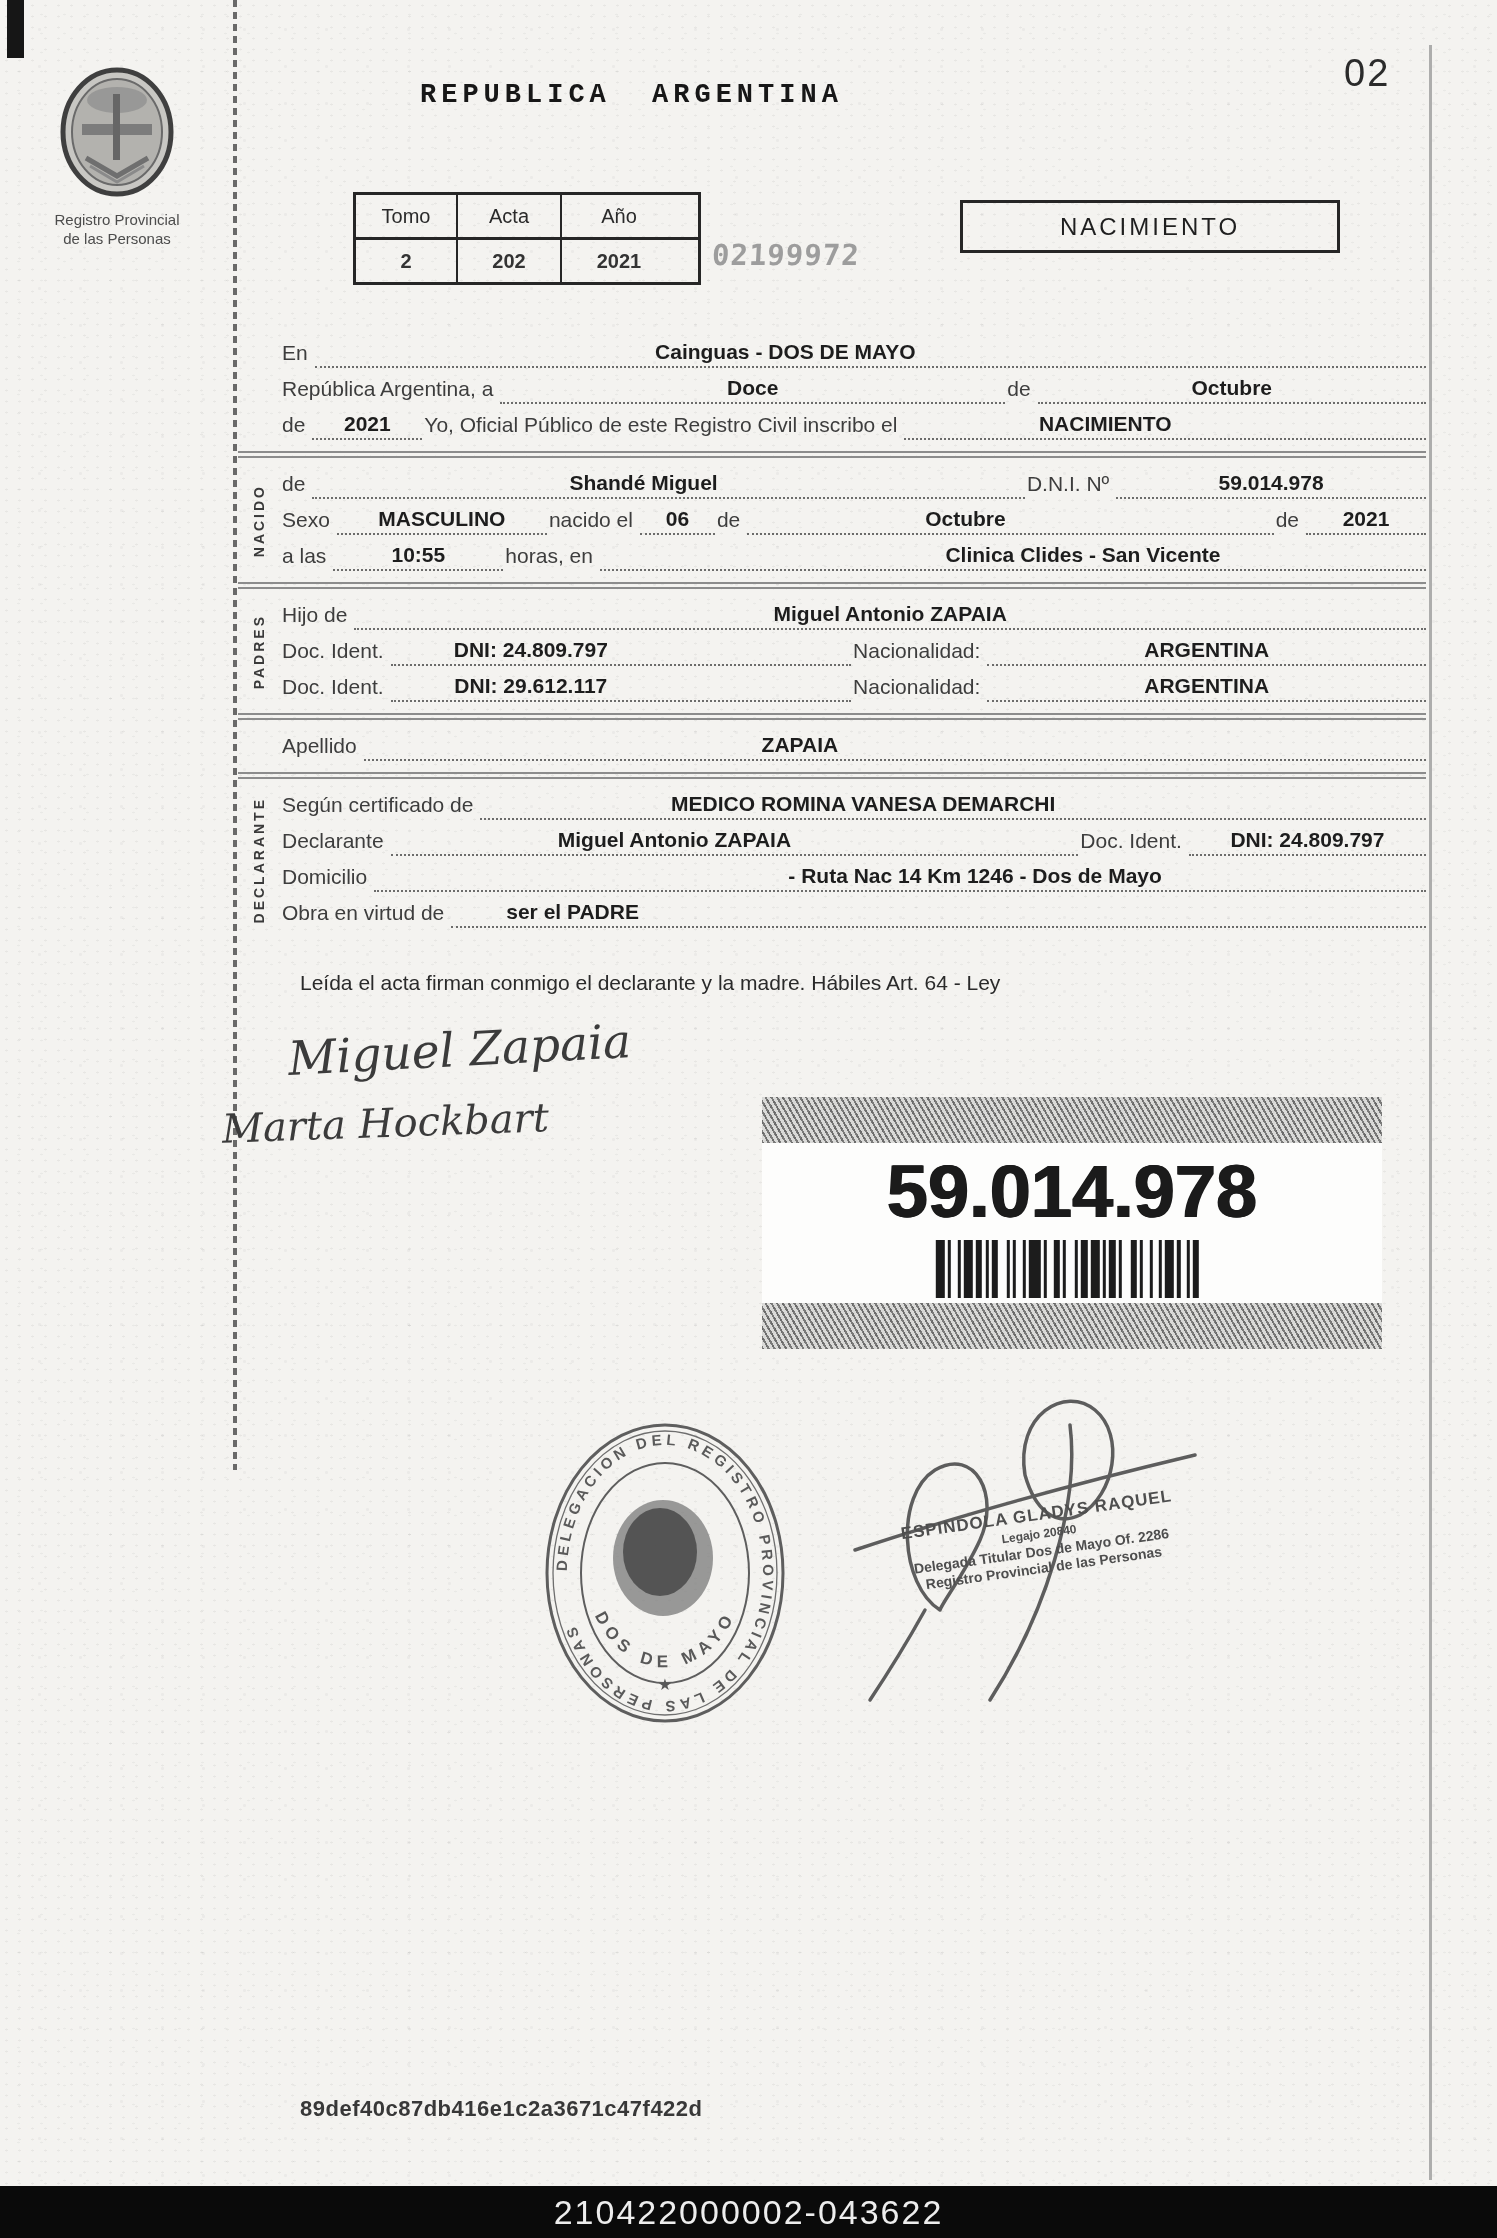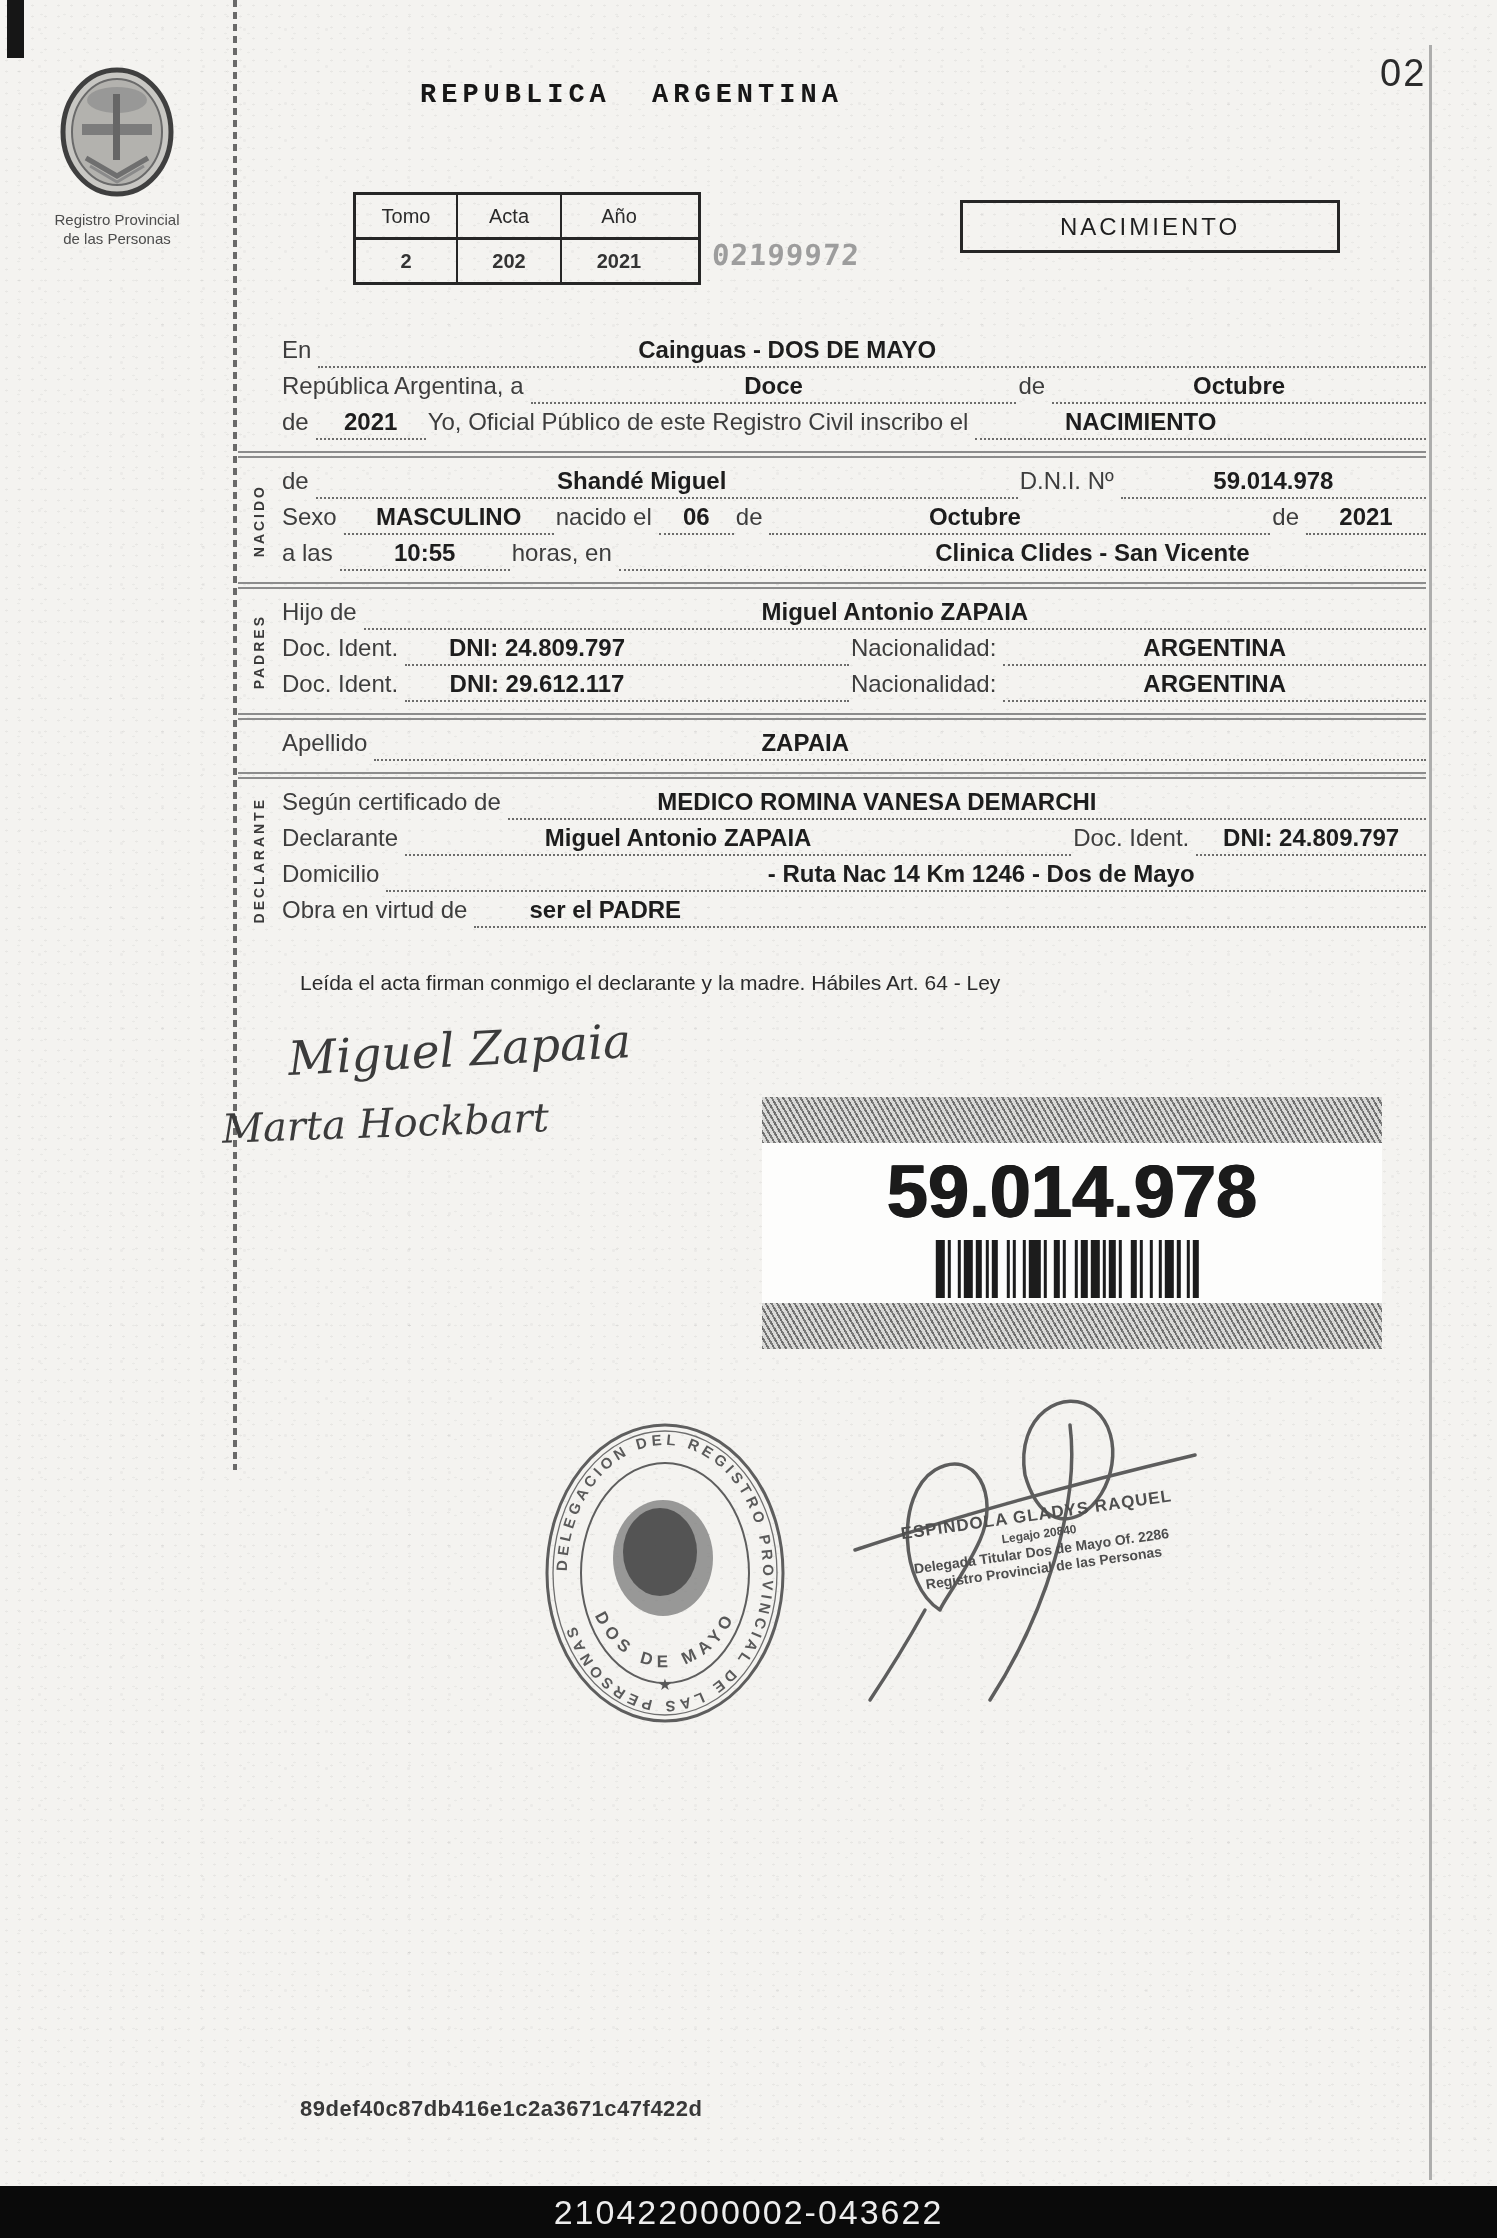--- a/index.html
+++ b/index.html
@@ -11,21 +11,21 @@
       radial-gradient(rgba(0,0,0,.055) 1px, transparent 1.3px),
       radial-gradient(rgba(0,0,0,.045) 1px, transparent 1.3px),
       radial-gradient(rgba(0,0,0,.035) 1.4px, transparent 1.7px);
     background-size:13px 11px,23px 19px,41px 37px;
     background-position:0 0,7px 5px,19px 11px;
   }
   .corner-mark{position:absolute;left:7px;top:0;width:17px;height:58px;background:#161616;}
   .left-dotline{position:absolute;left:233px;top:0;width:4px;height:1470px;
     background:repeating-linear-gradient(180deg,#3c3c3c 0 7px,transparent 7px 12px);opacity:.75;}
   .right-line{position:absolute;left:1429px;top:45px;width:3px;height:2135px;background:#9b9b9b;opacity:.8;}
-  .page-number{position:absolute;left:1344px;top:52px;font-size:38px;color:#2b2b2b;letter-spacing:2px;margin-left:36px;}
+  .page-number{position:absolute;left:1344px;top:52px;font-size:38px;color:#2b2b2b;letter-spacing:2px;}
 
   .logo{position:absolute;left:22px;top:66px;width:190px;text-align:center;}
   .logo-caption{margin-top:8px;font-size:15px;line-height:19px;color:#4c4c4c;}
 
   .title{position:absolute;left:420px;top:80px;font-family:"Liberation Mono",monospace;
     font-weight:bold;font-size:27px;letter-spacing:5px;word-spacing:20px;color:#171717;}
 
   .regtable{position:absolute;left:353px;top:192px;border:3px solid #262626;width:342px;}
   .regtable .tr{display:flex;}
   .regtable .tr:first-child{border-bottom:3px solid #262626;}
@@ -41,21 +41,21 @@
   .acttype{position:absolute;left:960px;top:200px;width:380px;height:53px;border:3px solid #262626;
     box-sizing:border-box;display:flex;align-items:center;justify-content:center;
     font-size:24px;letter-spacing:3px;color:#1f1f1f;}
 
   .form{position:absolute;left:238px;top:336px;width:1188px;}
   .section{display:flex;}
   .seclbl{width:42px;display:flex;align-items:center;justify-content:center;}
   .seclbl span{writing-mode:vertical-rl;transform:rotate(180deg);font-size:14px;font-weight:bold;
     letter-spacing:3px;color:#3a3a3a;}
   .secbody{flex:1;min-width:0;}
-  .row{display:flex;align-items:flex-start;height:36px;font-size:24px;}
+  .row{display:flex;align-items:center;height:36px;font-size:21px;}
   .lbl{white-space:nowrap;padding:0 7px 2px 2px;color:#3d3d3d;}
   .fld{flex:1;border-bottom:2px dotted rgba(55,55,55,.72);display:flex;justify-content:center;
     align-items:flex-end;padding-bottom:2px;min-width:0;}
   .fld .v{font-weight:bold;color:#1d1d1d;white-space:nowrap;}
   .fld.left{justify-content:flex-start;padding-left:55px;}
   .sep{border-top:2px solid #8c8c8c;border-bottom:2px solid #8c8c8c;height:3px;margin:7px 0 9px 0;}
 
   .closing{position:absolute;left:300px;top:966px;width:1050px;font-size:21px;font-weight:normal;
     color:#2a2a2a;line-height:33px;}
 

